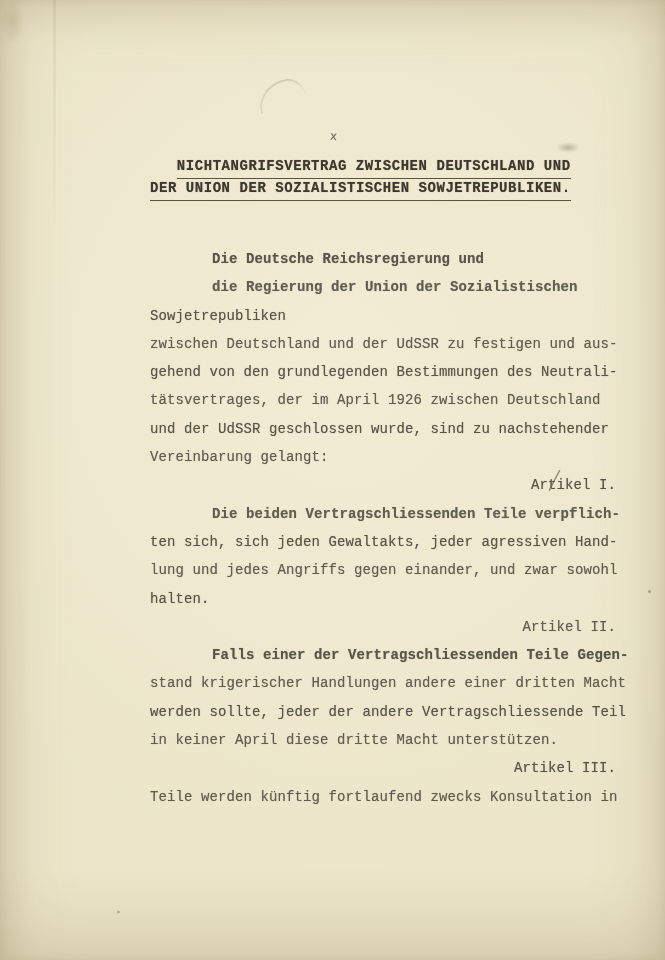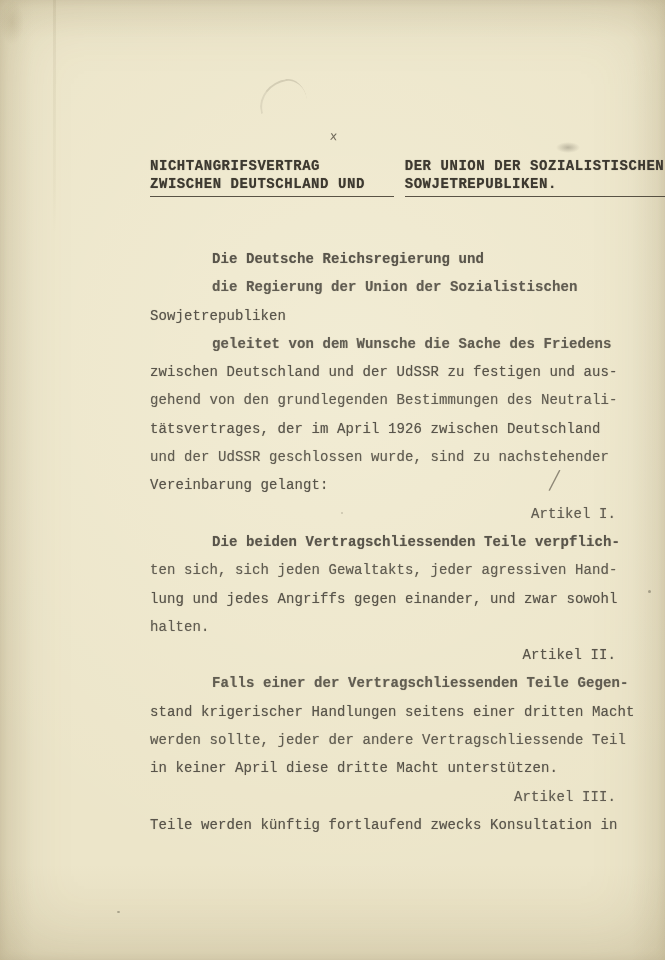--- a/index.html
+++ b/index.html
@@ -15,22 +15,21 @@
       radial-gradient(120% 90% at 52% 38%, rgba(255,252,238,0.30), rgba(255,252,238,0) 62%),
       linear-gradient(90deg, rgba(148,128,84,0.12), rgba(0,0,0,0) 5%, rgba(0,0,0,0) 95%, rgba(148,128,84,0.09)),
       linear-gradient(180deg, rgba(148,128,84,0.10), rgba(0,0,0,0) 4%, rgba(0,0,0,0) 90%, rgba(160,140,95,0.12)),
       #ece5c9;
     box-shadow: inset 0 0 70px rgba(125,108,70,0.22), inset 0 0 10px rgba(125,108,70,0.12);
     overflow: hidden;
   }
   
   .title {
     position: absolute; left: 150px; top: 157px;
-    display: flex; flex-direction: row; align-items: center;
-    gap: 11px;
+    display: flex; flex-direction: column; align-items: flex-end;
   }
   .title .line {
     display: inline-block;
     font-size: 14px; line-height: 18px;
     font-weight: bold;
     letter-spacing: 0.55px;
     color: #3d3930;
     border-bottom: 1.6px solid rgba(62,56,45,0.85);
     padding-bottom: 3px;
     text-shadow: 0 0 0.8px rgba(61,57,48,0.65);
@@ -110,34 +109,33 @@
 
   <div class="title">
       <div class="line">NICHTANGRIFSVERTRAG ZWISCHEN DEUTSCHLAND UND</div>
       <div class="line">DER UNION DER SOZIALISTISCHEN SOWJETREPUBLIKEN.</div>
     </div>
 
   <div class="body-text">
       <div class="line indent">Die Deutsche Reichsregierung und</div>
       <div class="line indent">die Regierung der Union der Sozialistischen</div>
       <div class="line">Sowjetrepubliken</div>
-      <div class="line indent">geleitet von dem Wunsche die Sache des Friedens</div>
       <div class="line">zwischen Deutschland und der UdSSR zu festigen und aus-</div>
       <div class="line">gehend von den grundlegenden Bestimmungen des Neutrali-</div>
       <div class="line">tätsvertrages, der im April 1926 zwischen Deutschland</div>
       <div class="line">und der UdSSR geschlossen wurde, sind zu nachstehender</div>
       <div class="line">Vereinbarung gelangt:</div>
       <div class="line center">Artikel I.</div>
       <div class="line indent">Die beiden Vertragschliessenden Teile verpflich-</div>
       <div class="line">ten sich, sich jeden Gewaltakts, jeder agressiven Hand-</div>
       <div class="line">lung und jedes Angriffs gegen einander, und zwar sowohl</div>
       <div class="line">halten.</div>
       <div class="line center">Artikel II.</div>
       <div class="line indent">Falls einer der Vertragschliessenden Teile Gegen-</div>
-      <div class="line">stand krigerischer Handlungen seitens einer dritten Macht</div>
+      <div class="line">stand krigerischer Handlungen andere einer dritten Macht</div>
       <div class="line">werden sollte, jeder der andere Vertragschliessende Teil</div>
       <div class="line">in keiner April diese dritte Macht unterstützen.</div>
       <div class="line center">Artikel III.</div>
       <div class="line">Teile werden künftig fortlaufend zwecks Konsultation in</div>
     </div>
 
   <div class="hand-slash">/</div>
 </div>
 
 </body></html>

